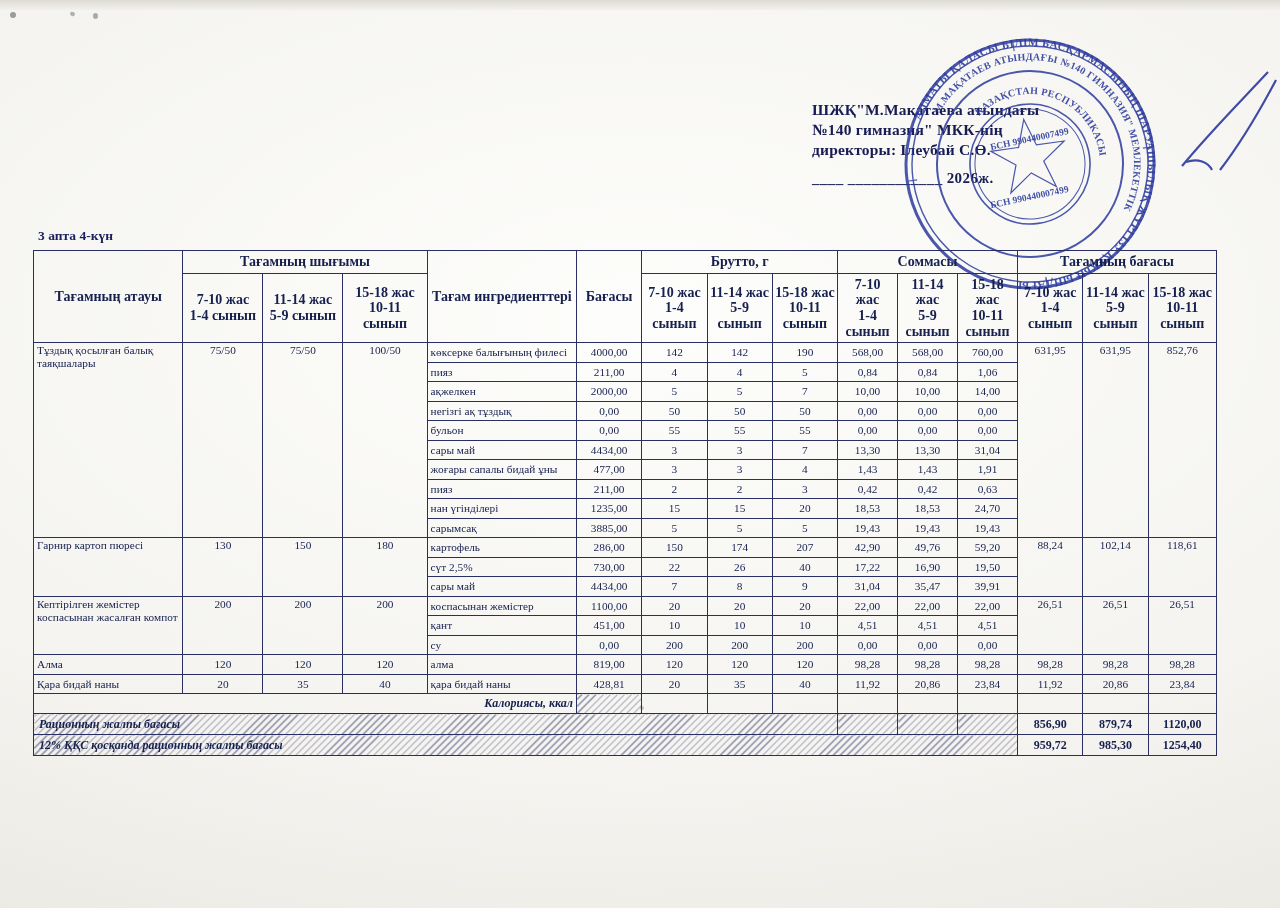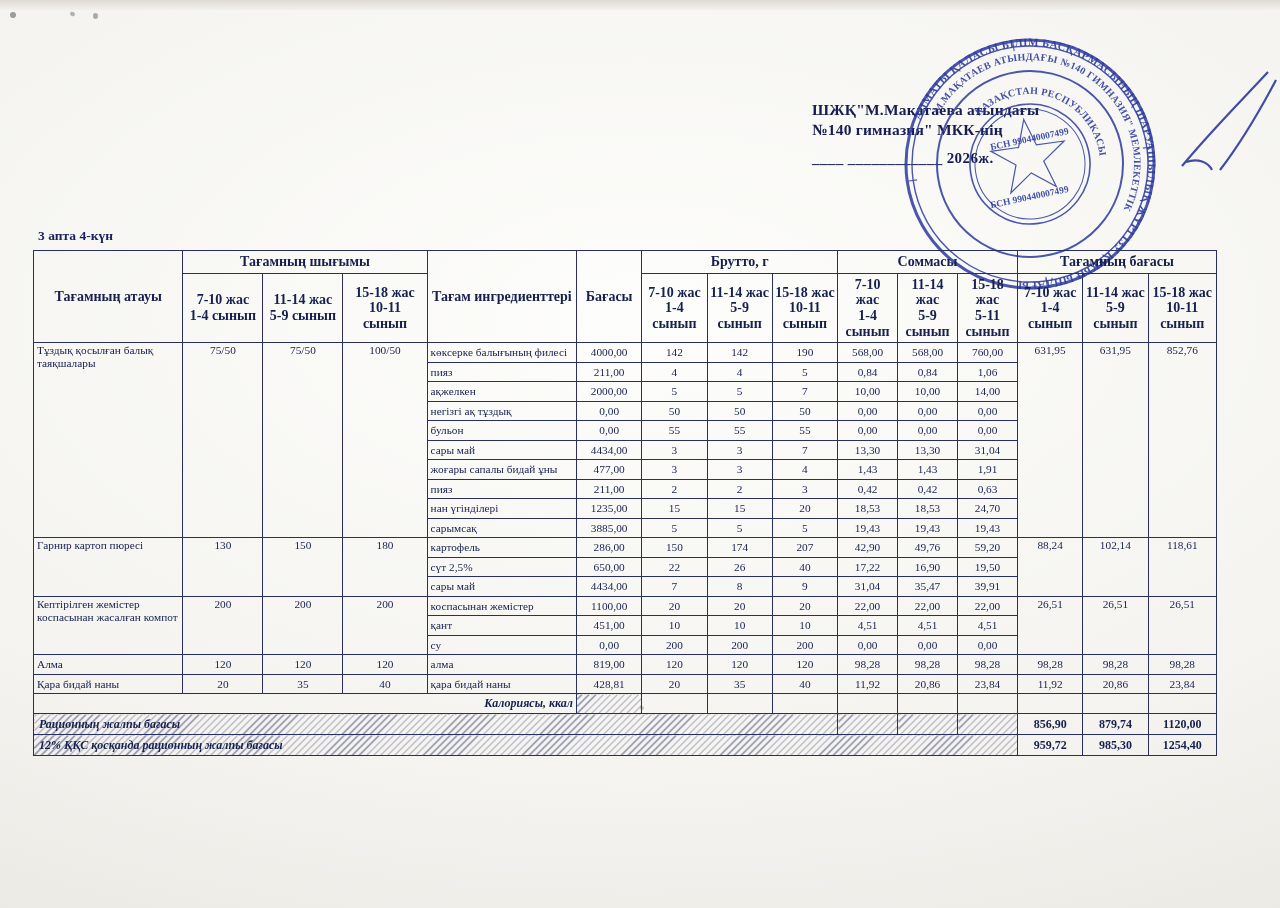--- a/index.html
+++ b/index.html
@@ -148,20 +148,21 @@
 <div class="page">
   <div class="paper-edge-top"></div>
   <div class="speck s1"></div>
   <div class="speck s2"></div>
   <div class="speck s3"></div>
   <div class="speck s4"></div>
 
   <div class="sign-block">
     <div>ШЖҚ"М.Мақатаева атындағы</div>
     <div>№140 гимназия" МКК-нің</div>
+    <div class="line3">директоры:   Ілеубай С.Ө.</div>
     <div class="sign-date">____ ____________ 2026ж.</div>
   </div>
 
   <div class="stamp">
     <svg width="300" height="290" viewBox="0 0 300 290">
       <defs>
         <path id="arcOuter" d="M 150,150 m -118,0 a 118,118 0 1,1 236,0 a 118,118 0 1,1 -236,0"></path>
         <path id="arcOuter2" d="M 150,150 m -104,0 a 104,104 0 1,1 208,0 a 104,104 0 1,1 -208,0"></path>
         <path id="arcInner" d="M 150,150 m -70,0 a 70,70 0 1,1 140,0 a 70,70 0 1,1 -140,0"></path>
       </defs>
@@ -269,21 +270,21 @@
             <div>жас</div>
             <div>1-4</div>
             <div>сынып</div>
           </th>
           <th>
             <div>11-14 жас</div>
             <div>5-9 сынып</div>
           </th>
           <th>
             <div>15-18 жас</div>
-            <div>5-11</div>
+            <div>10-11</div>
             <div>сынып</div>
           </th>
           <th>
             <div>7-10 жас</div>
             <div>1-4</div>
             <div>сынып</div>
           </th>
           <th>
             <div>11-14 жас</div>
             <div>5-9 сынып</div>
@@ -416,21 +417,21 @@
           <td class="num">207</td>
           <td class="num">42,90</td>
           <td class="num">49,76</td>
           <td class="num">59,20</td>
           <td class="num" rowspan="3" style="vertical-align:top">88,24</td>
           <td class="num" rowspan="3" style="vertical-align:top">102,14</td>
           <td class="num" rowspan="3" style="vertical-align:top">118,61</td>
         </tr>
         <tr class="data">
           <td class="txt">сүт 2,5%</td>
-          <td class="num">650,00</td>
+          <td class="num">730,00</td>
           <td class="num">22</td>
           <td class="num">26</td>
           <td class="num">40</td>
           <td class="num">17,22</td>
           <td class="num">16,90</td>
           <td class="num">19,50</td>
         </tr>
         <tr class="data">
           <td class="txt">сары май</td>
           <td class="num">4434,00</td>

